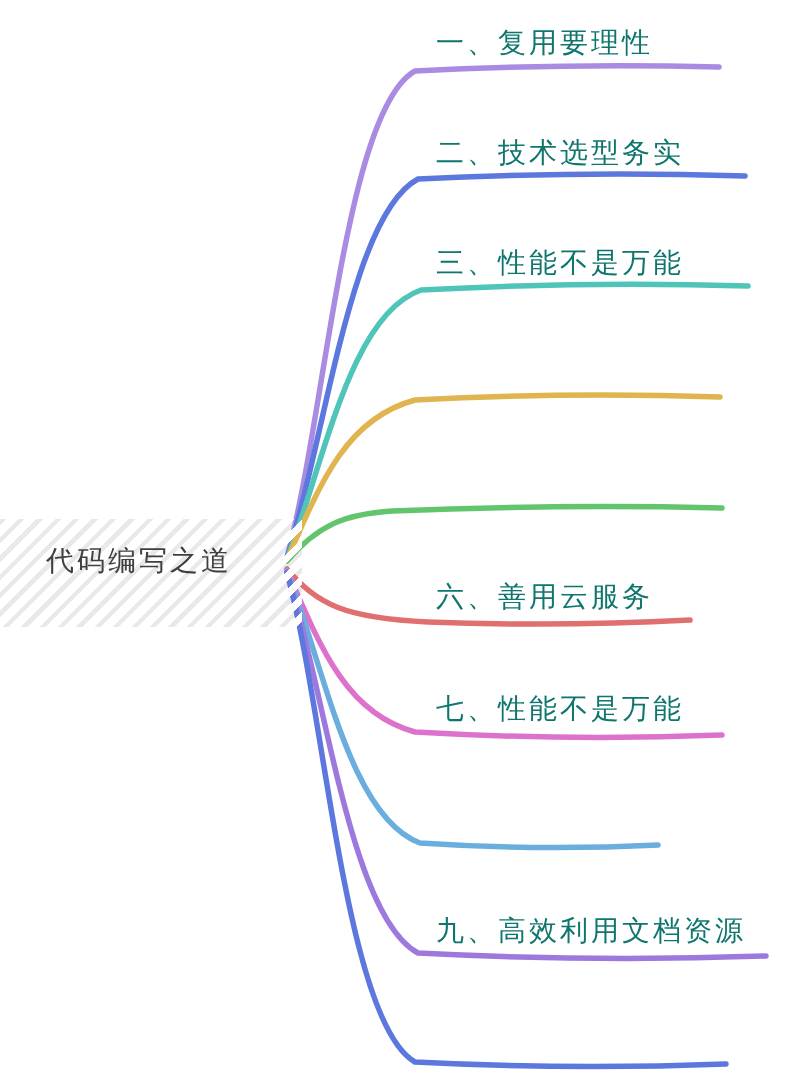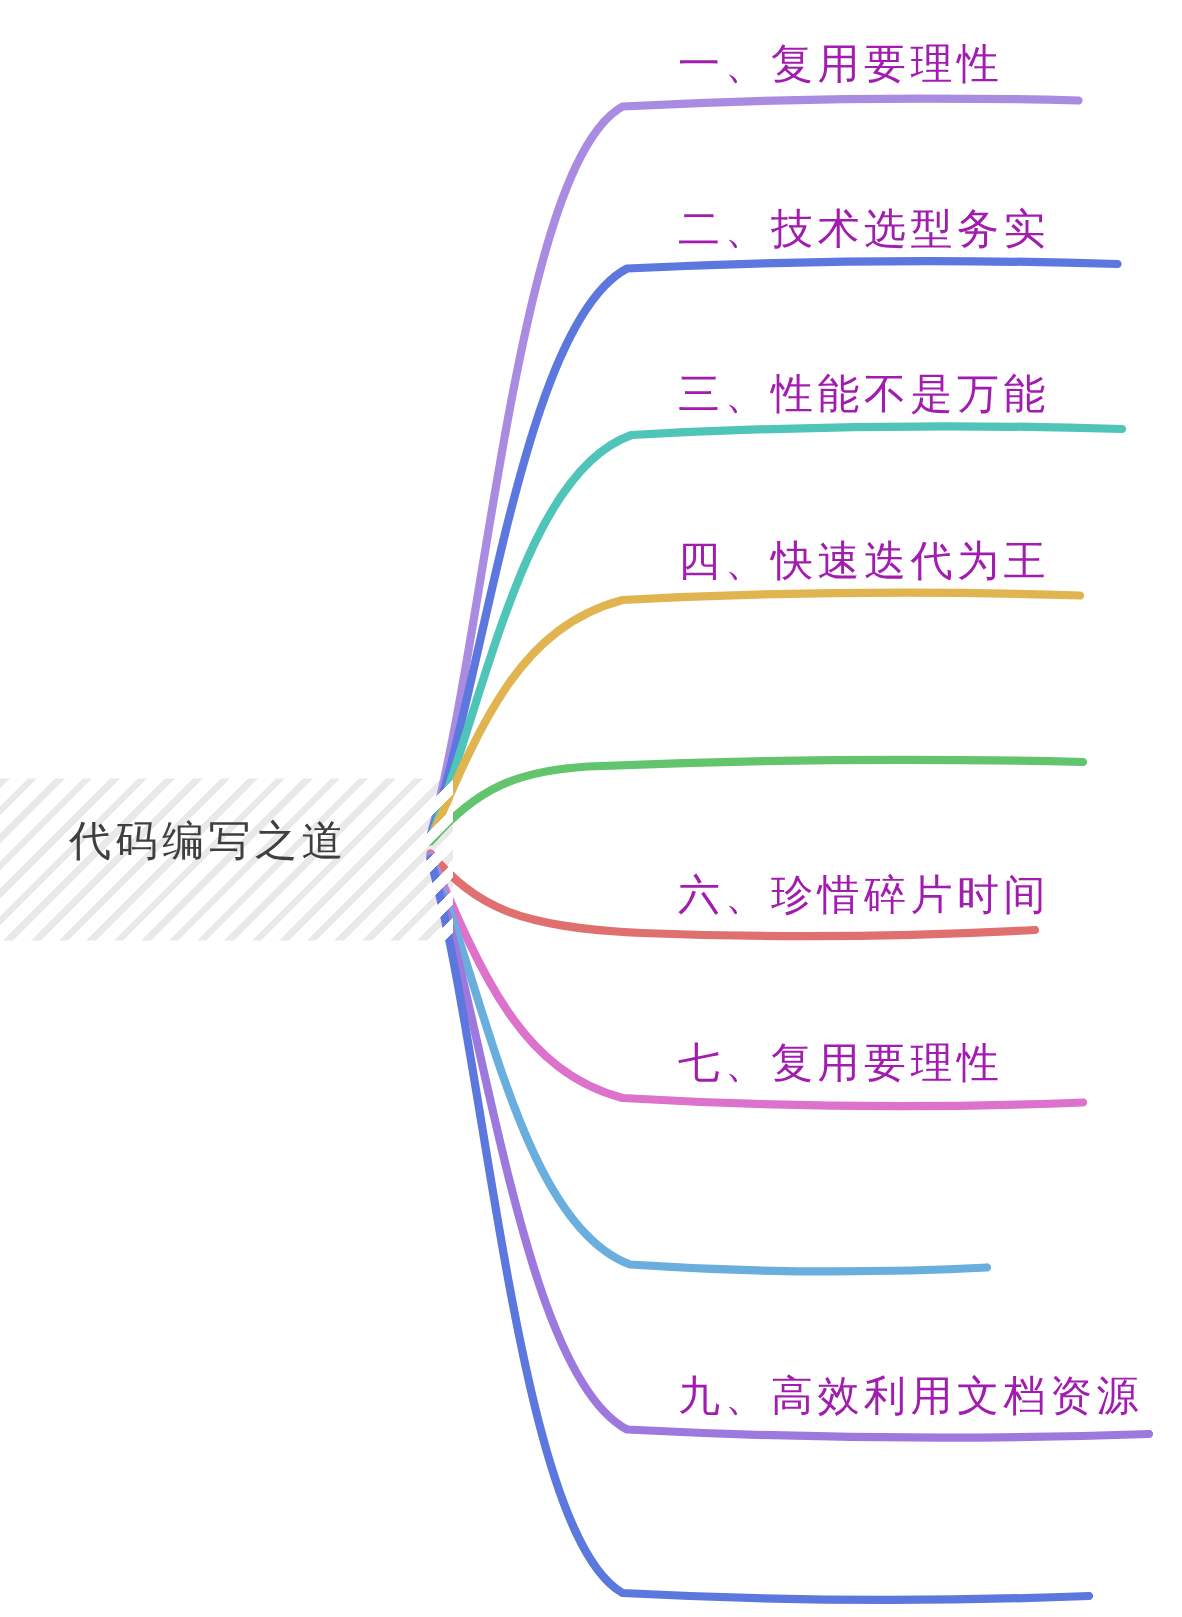--- a/index.html
+++ b/index.html
@@ -52,26 +52,26 @@
     left: 46px; top: 542px;
     z-index: 3;
     font-size: 28px;
     letter-spacing: 3px;
     color: var(--topic-color, #3f3f3f);
     white-space: nowrap;
     cursor: default;
   }
   .branch-label {
     position: absolute;
-    left: 452px;
+    left: 436px;
     z-index: 3;
     font-size: 28px;
     line-height: 34px;
     letter-spacing: 3px;
-    color: #a21caf;
+    color: #0f766e;
     white-space: nowrap;
     cursor: default;
   }
 </style>
 </head>
 <body>
 
 <div class="canvas">
 
   <div class="hatch-bg"></div>
@@ -97,26 +97,23 @@
 
   <div class="branch-label" style="top:26px">
     <span>一、复用要理性</span>
   </div>
   <div class="branch-label" style="top:246px">
     <span>三、性能不是万能</span>
   </div>
   <div class="branch-label" style="top:136px">
     <span>二、技术选型务实</span>
   </div>
-  <div class="branch-label" style="top:357px">
-    <span>四、快速迭代为王</span>
-  </div>
   <div class="branch-label" style="top:580px">
-    <span>六、珍惜碎片时间</span>
+    <span>六、善用云服务</span>
   </div>
   <div class="branch-label" style="top:692px">
-    <span>七、复用要理性</span>
+    <span>七、性能不是万能</span>
   </div>
   <div class="branch-label" style="top:914px">
     <span>九、高效利用文档资源</span>
   </div>
 
 </div>
 
 </body></html>

